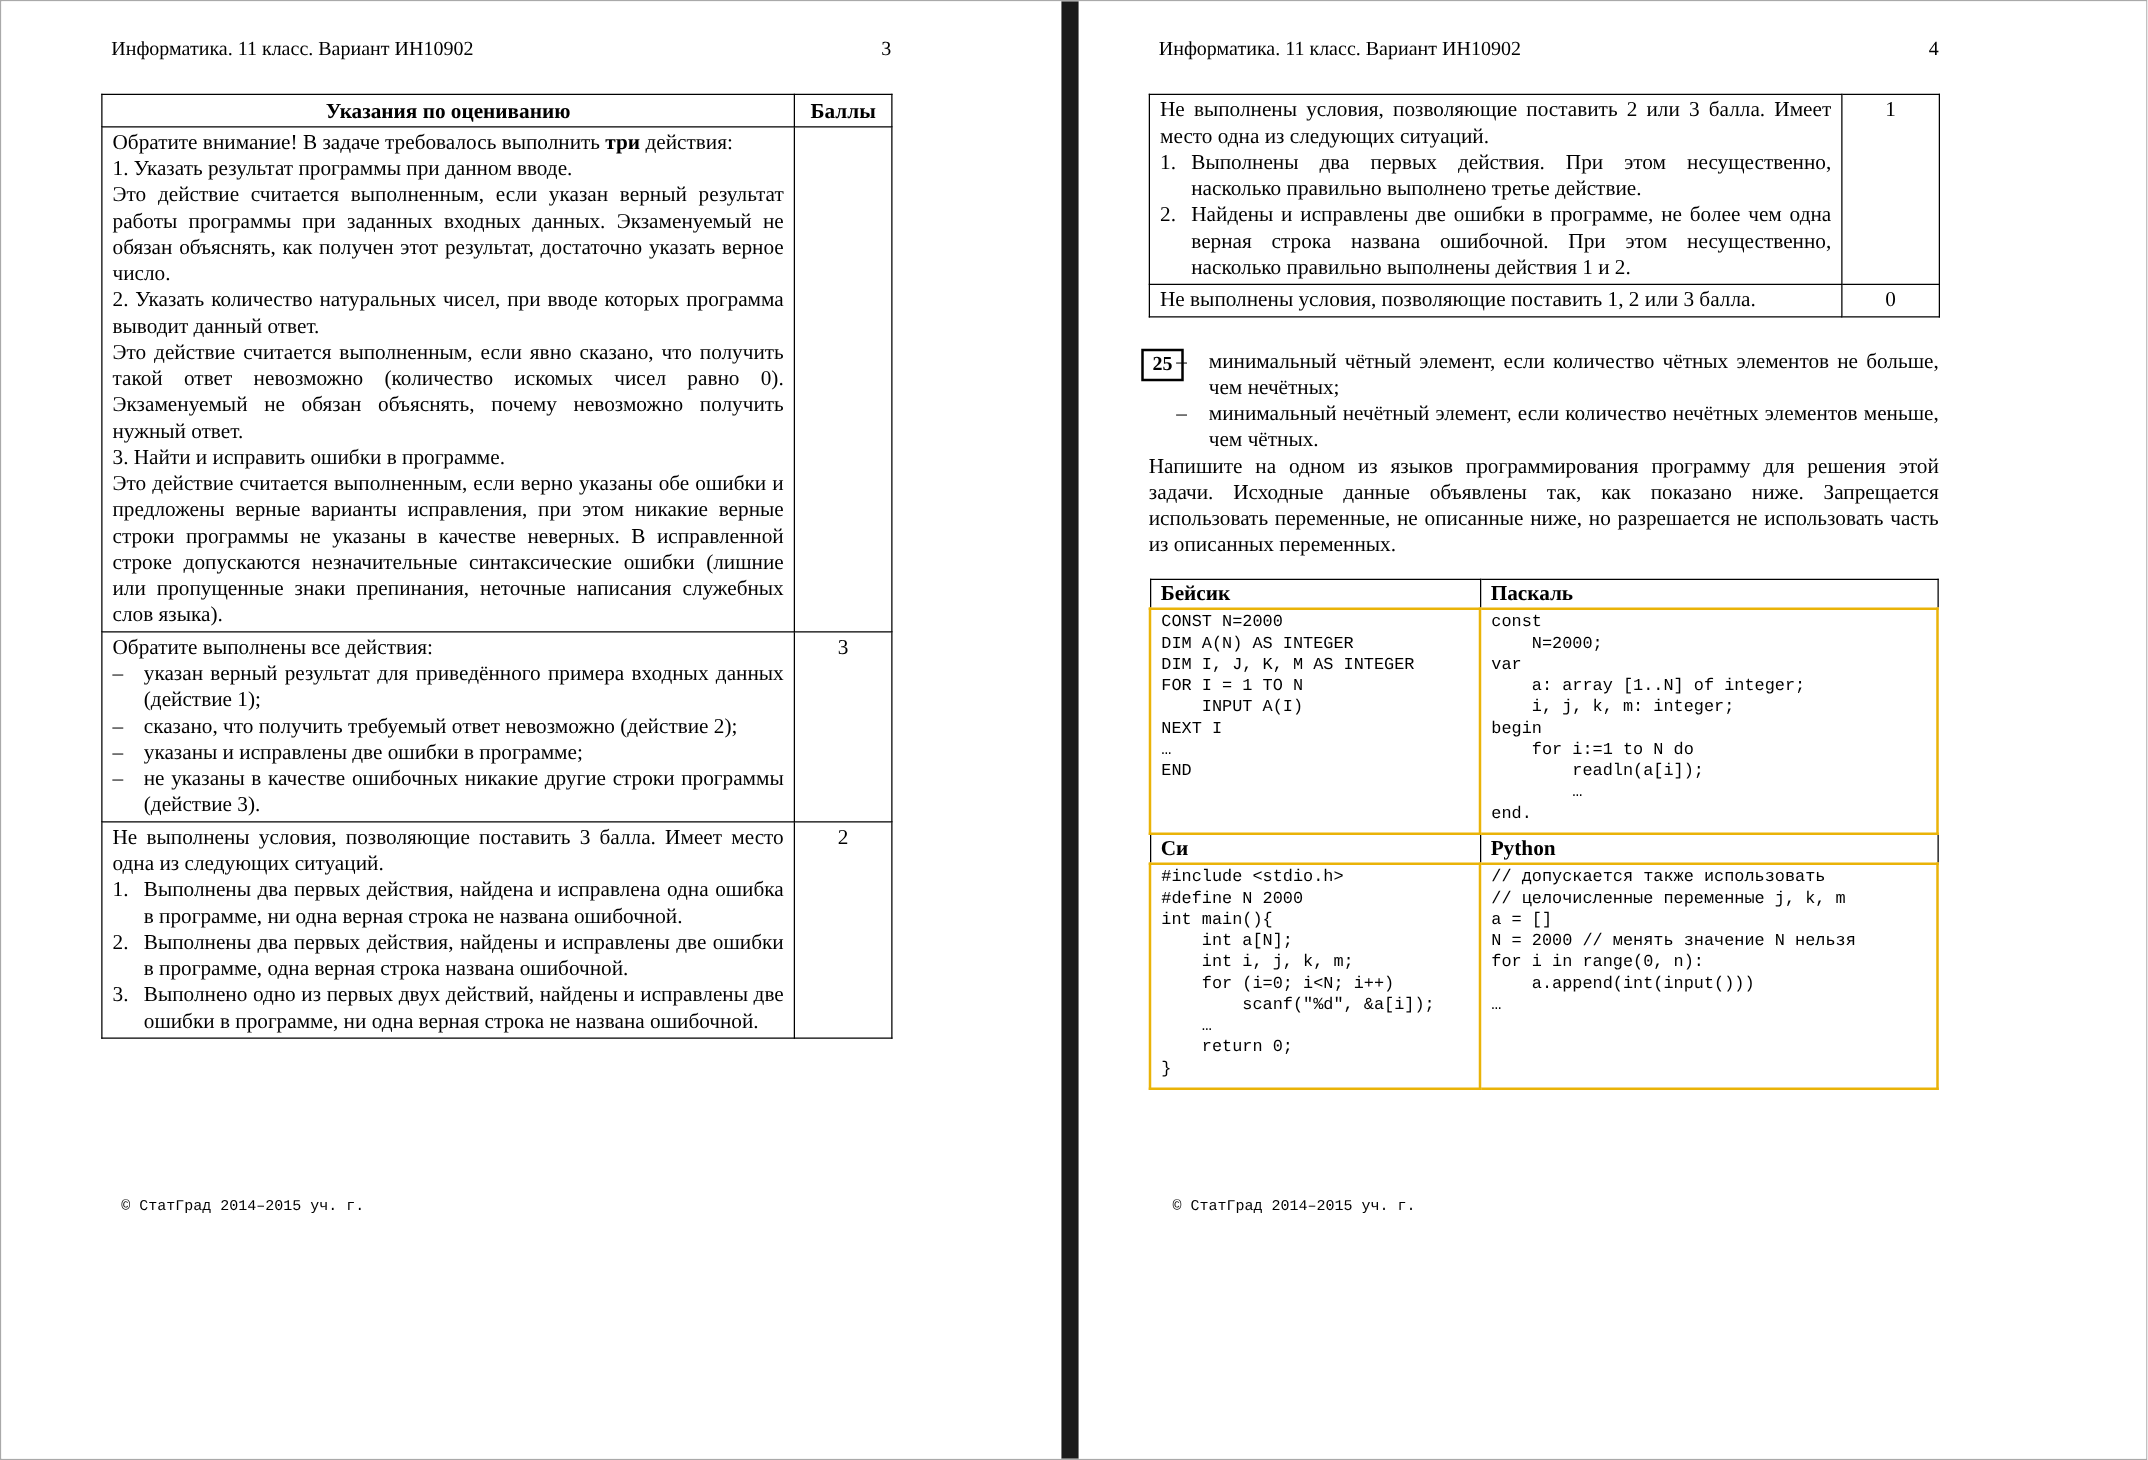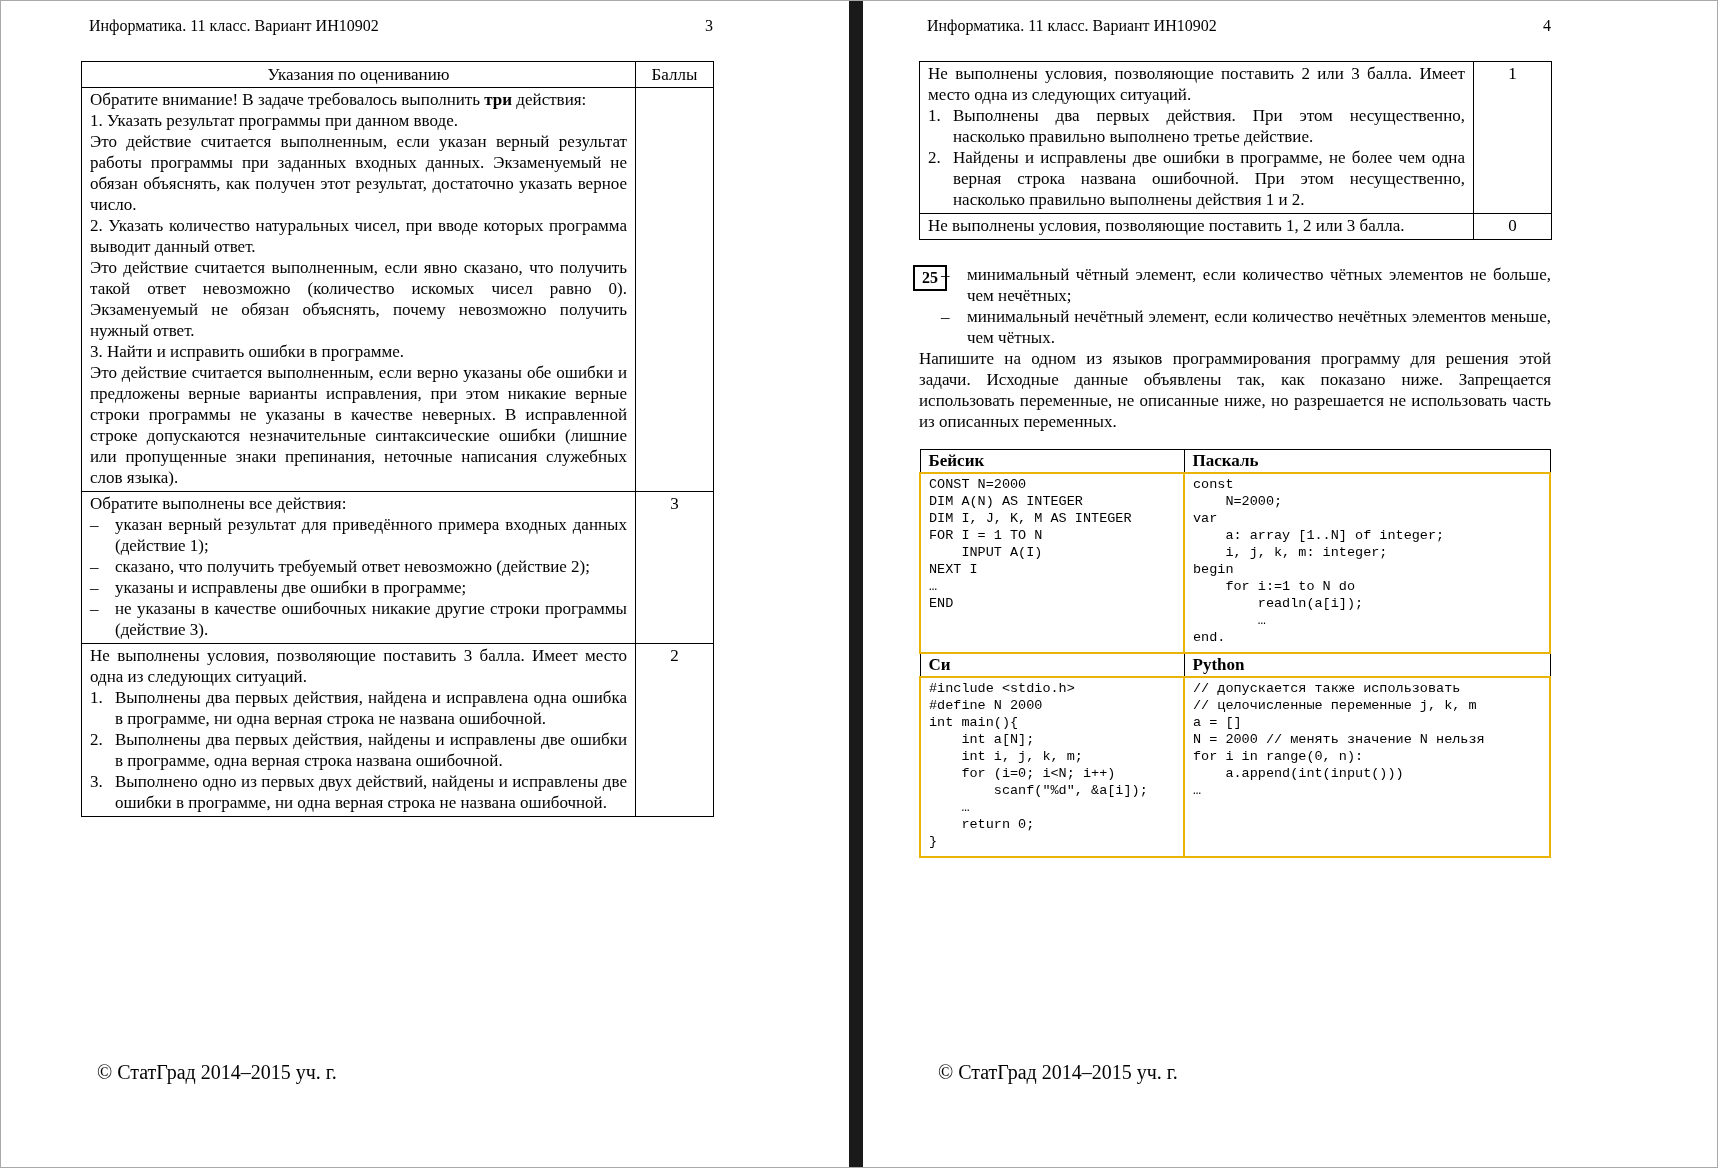--- a/index.html
+++ b/index.html
@@ -7,50 +7,50 @@
   body {
     width: 1718px; height: 1168px;
     background: #fff; color: #000;
     font-family: "Liberation Serif", "DejaVu Serif", serif;
   }
   .spread { display: flex; width: 1718px; height: 1168px; border: 1px solid #a9a9a9; background: #fff; overflow: hidden; }
   .page { position: relative; background: #fff; height: 1166px; }
   .page-left { width: 848px; }
   .gutter { width: 14px; height: 1166px; background: #1a1a1a; flex: 0 0 14px; }
   .page-right { flex: 1; }
-  .inner { padding-top: 16px; }
+  .inner { padding-top: 30px; }
   .inner-l { padding-left: 80px; }
   .inner-r { padding-left: 56px; }
   .pg-header { display: flex; justify-content: space-between; width: 632px; font-size: 16px; margin-bottom: 26px; }
   .pg-header .t { padding-left: 8px; }
 
   table.rubric { border-collapse: collapse; width: 632px; table-layout: fixed; font-size: 17px; line-height: 21px; }
   .rubric col.c-crit { width: 554px; }
   .rubric col.c-pts  { width: 78px; }
-  .rubric th { border: 1px solid #000; font-weight: normal; text-align: center; padding: 2px 6px; }
+  .rubric th { border: 1px solid #000; font-weight: bold; text-align: center; padding: 2px 6px; }
   .rubric td { border: 1px solid #000; vertical-align: top; padding: 1px 8px 3px 8px; }
   .rubric td.pts { text-align: center; }
   .cp { margin: 0; text-align: justify; }
   .li { display: flex; }
   .li .m { flex: 0 0 25px; }
   .li .t { flex: 1; text-align: justify; }
   td.maxrow { font-style: italic; text-align: right; padding-right: 12px; }
 
   .task { position: relative; width: 632px; margin-top: 24px; font-size: 17px; line-height: 21px; }
   .tasknum { position: absolute; left: -50px; top: 1px; width: 34px; height: 26px; border: 2px solid #000; font-weight: bold; font-size: 16px; line-height: 22px; text-align: center; margin-left: 44px; }
   .task .li { margin-left: 22px; }
   .task .li .m { flex: 0 0 26px; }
 
   table.codes { border-collapse: collapse; width: 632px; table-layout: fixed; margin-top: 17px; border-radius: 30px; }
   .codes col.cc1 { width: 264px; }
   .codes th { border: 1px solid #000; text-align: left; font-size: 17px; font-weight: bold; padding: 1px 8px; }
   .codes td { border: 2px solid #eab308; vertical-align: top; padding: 2px 4px 6px 8px; }
   .codes pre { margin: 0; font-family: "Liberation Mono", "DejaVu Sans Mono", monospace; font-size: 13.5px; line-height: 17px; white-space: pre; }
 
-  .pg-footer { position: absolute; top: 1060px; font-size: 20px; }
+  .pg-footer { position: absolute; top: 957px; font-size: 12px; font-family: Liberation Mono, monospace; }
   .f-l { left: 96px; }
   .f-r { left: 75px; }
 </style>
 </head>
 <body>
 
 <div class="spread">
 
   <div class="page page-left">
     <div class="inner inner-l">

